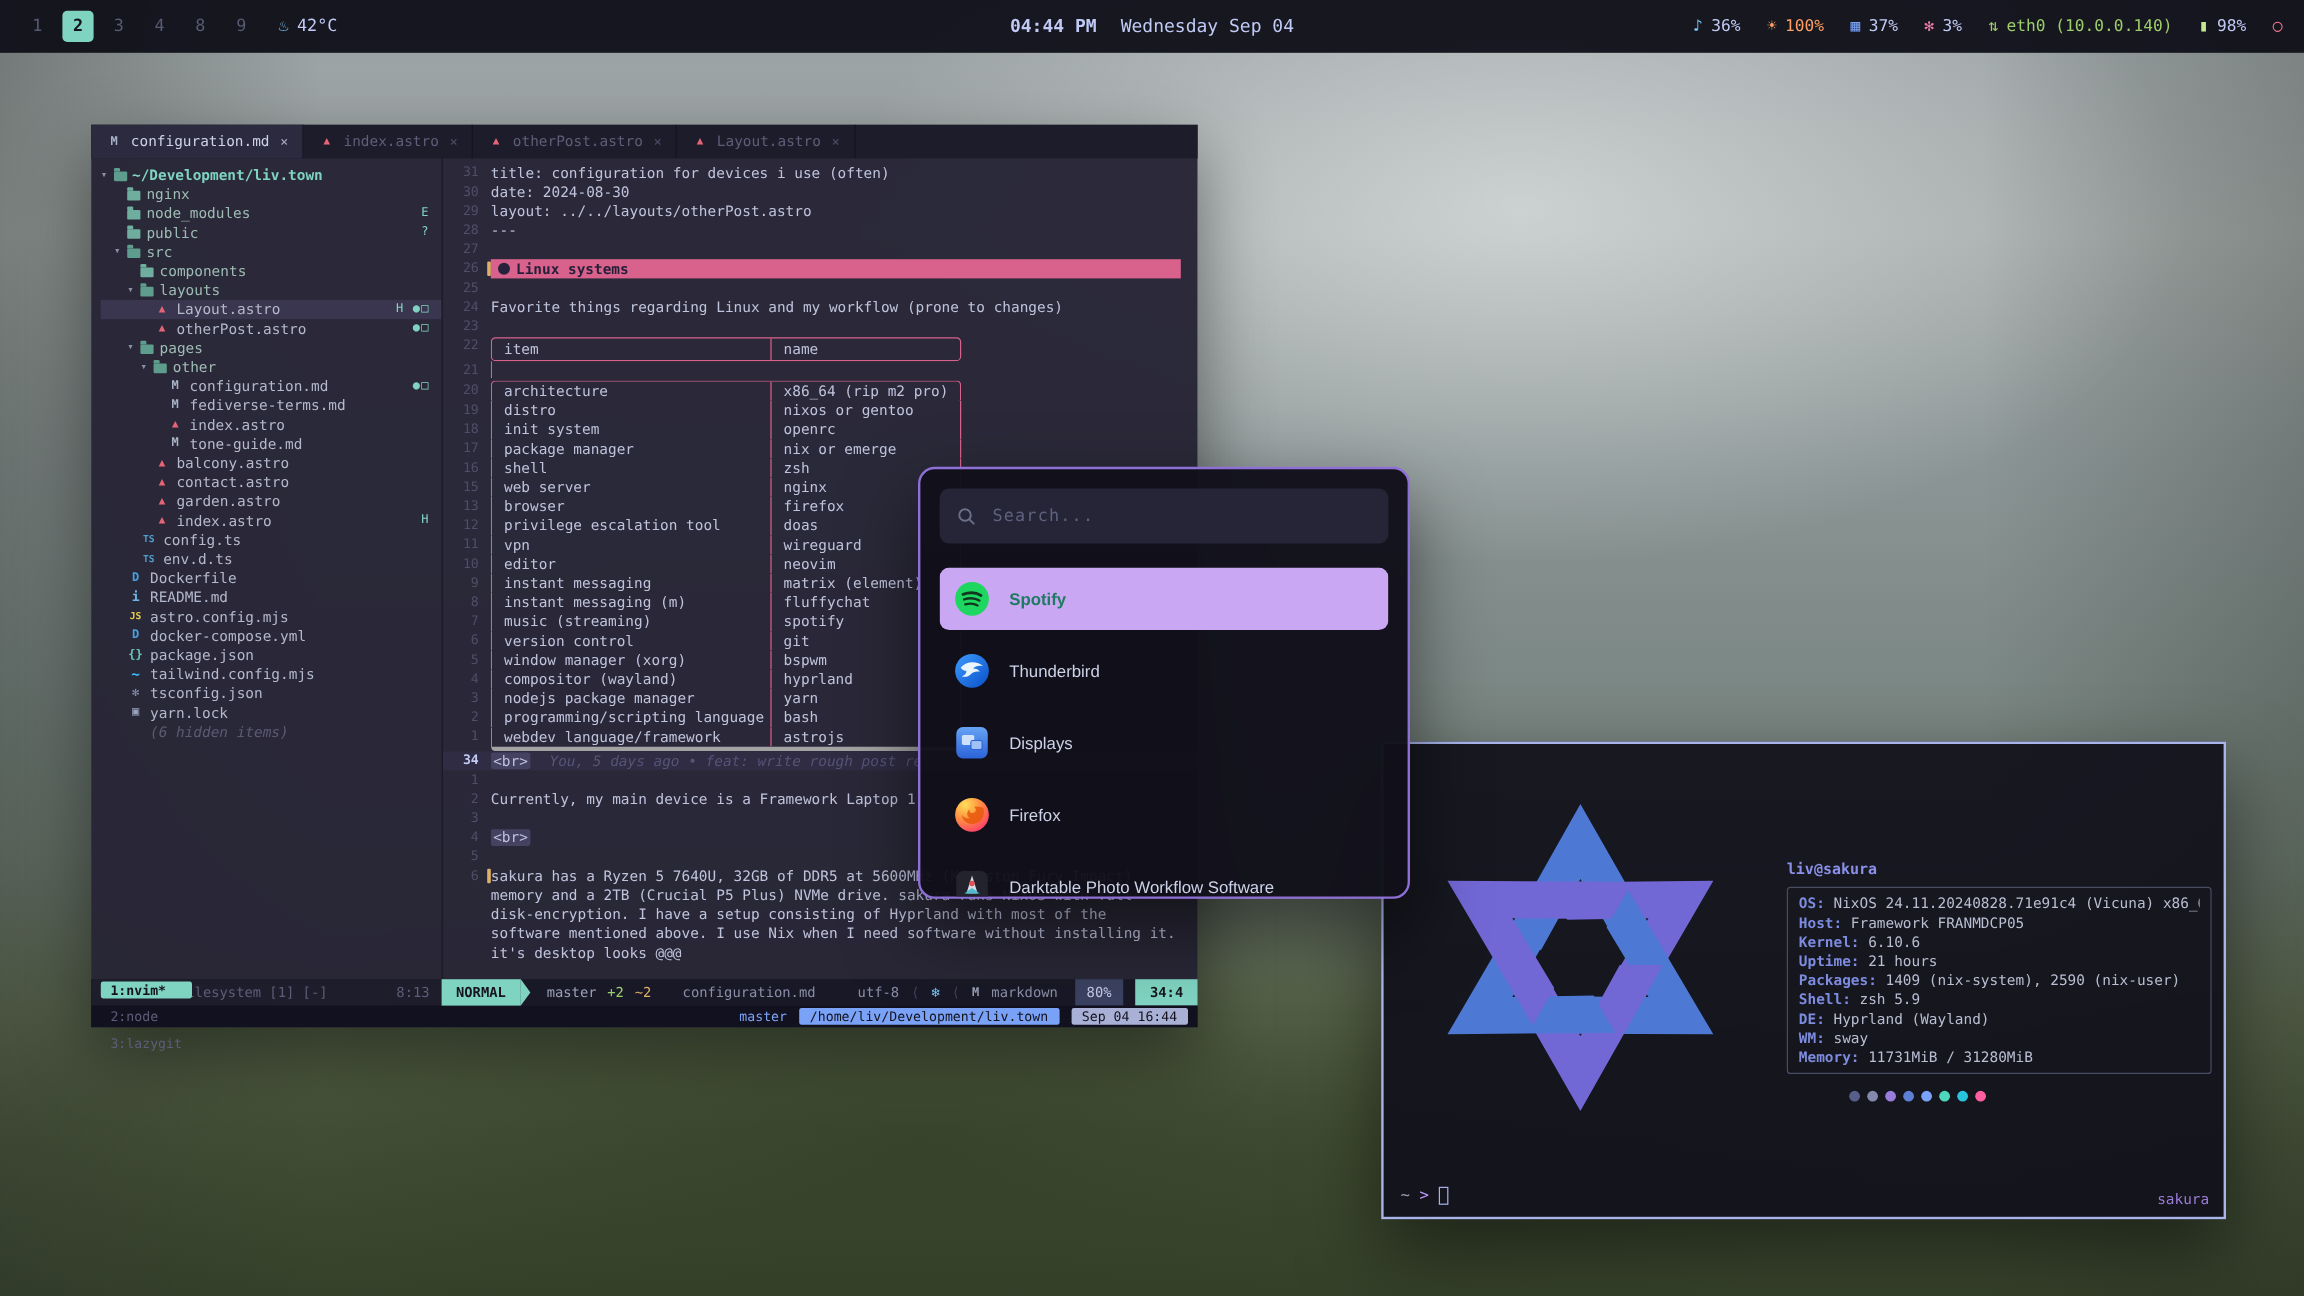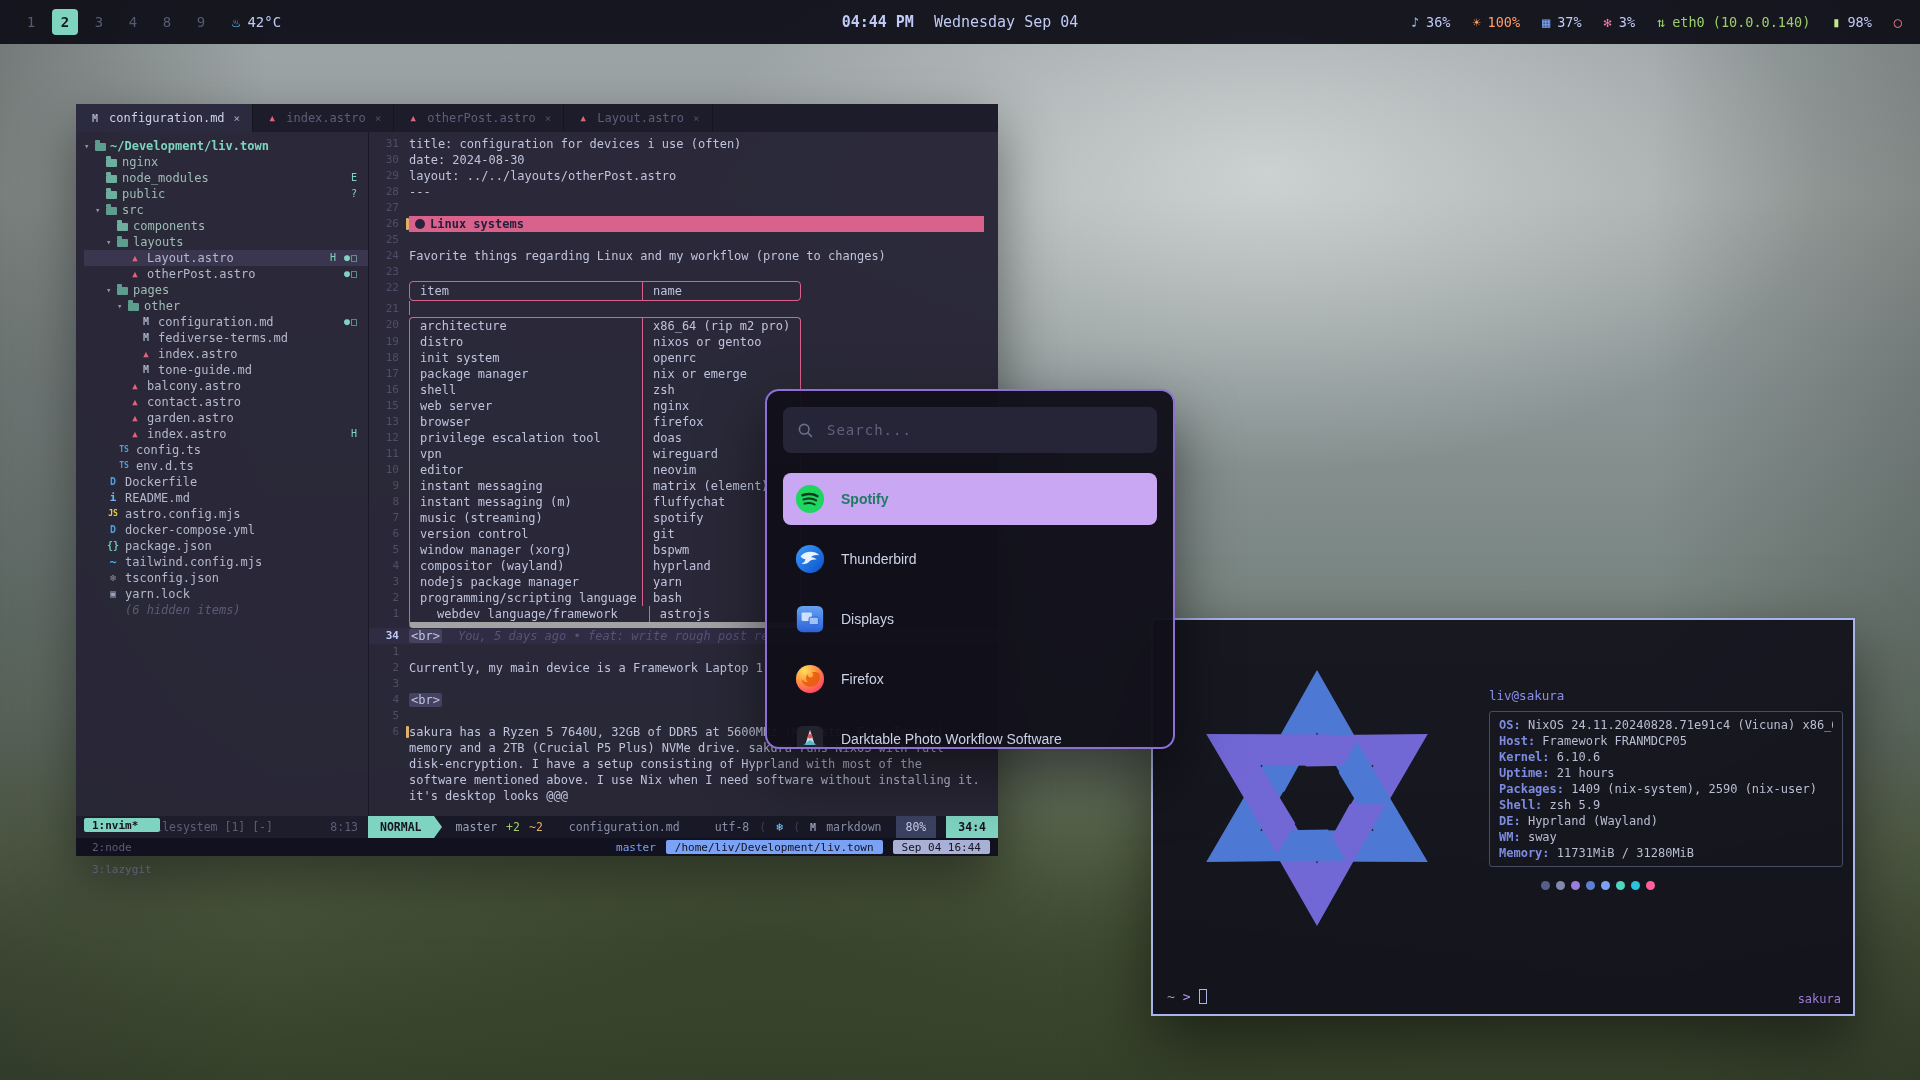--- a/index.html
+++ b/index.html
@@ -81,21 +81,21 @@
   .ebody{ display:block; flex:1; min-width:0; white-space:pre; overflow:hidden; margin-right:14px; }
   .eline.para .ebody{ white-space:normal; word-break:break-word; }
   .headbar{ background:#d9628c; color:#231f38; font-weight:bold; display:flex; align-items:center; }
   .pg{ width:10px; height:10px; border-radius:50%; background:#27233c; display:inline-block; margin:0 5px 0 6px; flex:none; }
   .thead-box{ display:inline-flex; border:1px solid #d9628c; border-radius:4px; height:20px; align-items:center; margin-top:1px;justify-content:center; }
   .tc1{ width:232px; padding-left:10px; }
   .tc2{ width:158px; padding-left:10px; border-left:1px solid #d9628c; height:100%; display:flex; align-items:center; }
   .tconn{ display:block; width:1px; height:14px; background:#d9628c; }
   .trow{ display:flex; width:392px; border-left:1px solid #d9628c; border-right:1px solid #d9628c; }
   .trow.first{ border-top:1px solid #d9628c; border-radius:4px 4px 0 0; }
-  .trow.last{ border-bottom:6px solid #a3a3a3; border-radius:0 0 4px 4px;padding-left:17px; }
+  .trow.last{ border-bottom:4px solid #a3a3a3; border-radius:0 0 4px 4px; }
   .trow .tc2{ display:block; height:auto; }
   .tag{ background:#454261; border-radius:2px; padding:0 2px; }
   .blame{ color:#565377; font-style:italic; margin-left:16px; }
 
   .statusline{ height:22px; background:#191826; display:flex; align-items:stretch; font-size:11.5px; flex:none; }
   .sl-tree{ width:292px; flex:none; display:flex; align-items:center; padding:0 10px; color:#5f5c78; background:#1e1d2b; }
   .sl-tree .pos{ margin-left:auto; }
   .sl-mode{ background:#7fd4c1; color:#15141f; font-weight:bold; display:flex; align-items:center; padding:0 12px; position:relative; margin-right:8px; }
   .sl-mode:after{ content:""; position:absolute; right:-8px; top:0; border-left:8px solid #7fd4c1; border-top:11px solid transparent; border-bottom:11px solid transparent; }
   .sl-git{ display:flex; align-items:center; gap:9px; padding:0 14px; color:#9aa0b8; }
@@ -138,21 +138,21 @@
   
   .term{
     position:absolute; left:1151px; top:618px; width:704px; height:398px; z-index:20;
     background:rgba(18,18,27,.95); border:2px solid #a9b4ea;
     font-family:"DejaVu Sans Mono", monospace;
     box-shadow:0 26px 60px rgba(0,0,0,.5);
   }
   .term-inner{ position:relative; width:100%; height:100%; overflow:hidden; }
   .nixlogo{ position:absolute; left:8px; top:22px; }
   .fetch{ position:absolute; left:336px; top:68px; right:10px; }
-  .userhost{ color:#8a8fe8; font-size:12.5px; font-weight:normal; }
+  .userhost{ color:#8a8fe8; font-size:12.5px; font-weight:bold;margin-top:28px; }
   .infobox{ border:1px solid #474c63; border-radius:3px; margin-top:8px; padding:5px 9px; font-size:12px; line-height:16px; }
   .irow{ white-space:nowrap; overflow:hidden; }
   .ilab{ color:#7d8ce0; font-weight:bold; }
   .ival{ color:#b9bed2; }
   .dots{ margin-top:14px; margin-left:52px; display:flex; gap:6px; }
   .dot{ width:9px; height:9px; border-radius:50%; display:inline-block; }
   .prompt{ position:absolute; left:14px; bottom:10px; color:#9aa0b5; font-size:13px; display:flex; gap:8px; align-items:center; }
   .pchar{ color:#bb9af7; }
   .cursorbox{ width:8px; height:15px; border:1px solid #aab2e8; display:inline-block; }
   .session{ position:absolute; right:12px; bottom:8px; color:#9d7cd8; font-size:12px; }

